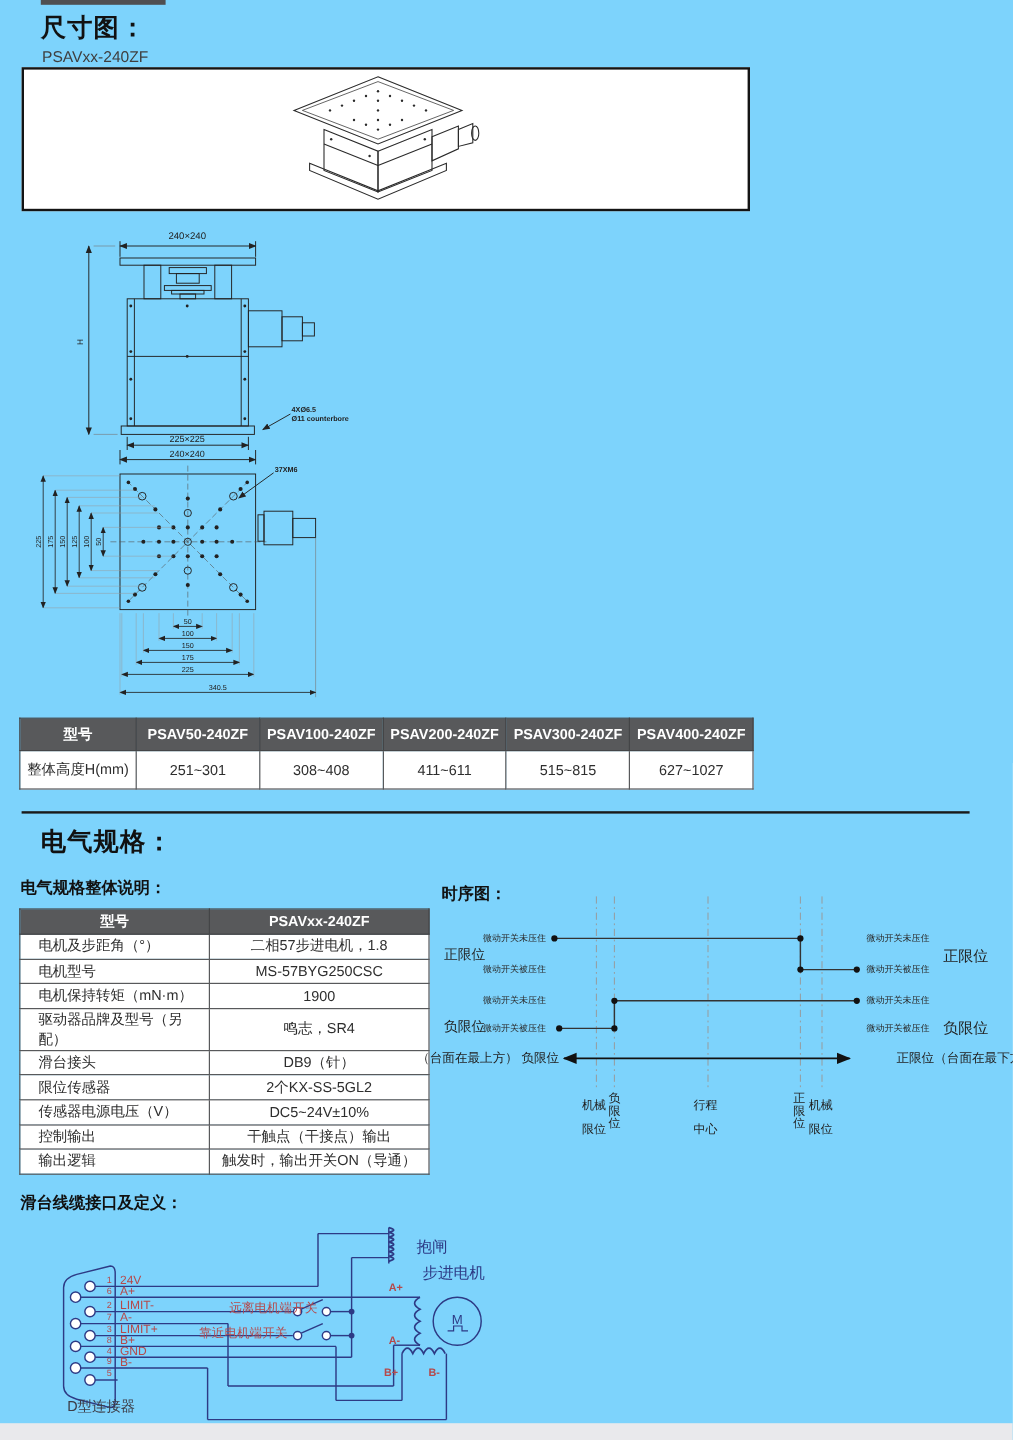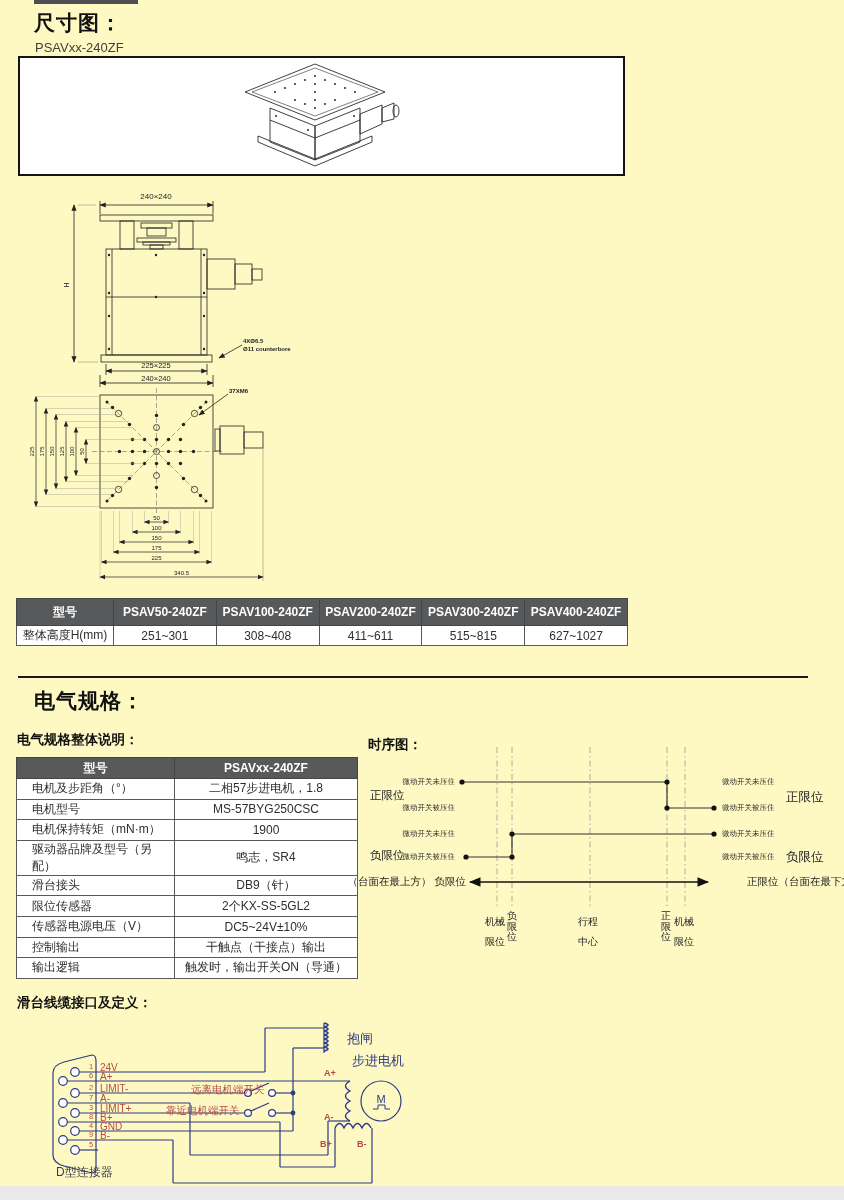--- a/index.html
+++ b/index.html
@@ -1,29 +1,29 @@
 <!DOCTYPE html>
 <html><head>
 <meta charset="utf-8">
 <style>
   * { margin:0; padding:0; box-sizing:border-box; }
   body { background:#fff; }
-  .page { position:relative; width:844px; height:1200px; background:#fef9c3; overflow:hidden;
+  .page { position:relative; width:844px; height:1200px; background:#7dd3fc; overflow:hidden;
           font-family:"Liberation Sans","DejaVu Sans",sans-serif; color:#1c1c1c; }
   .abs { position:absolute; }
   .h1 { font-size:21px; font-weight:bold; color:#111; letter-spacing:1px; }
   .h2 { font-size:13.5px; font-weight:bold; color:#111; }
   .model-label { font-size:13px; color:#3f3f3f; }
   .topbar { background:#4f4f51; }
   .isobox { border:2px solid #141414; background:#fff; }
   .rule { background:#1a1a1a; }
   table { border-collapse:collapse; table-layout:fixed; }
   .dtable { font-size:12px; }
   .dtable th { background:#58595b; color:#fff; font-weight:bold; border:1px solid #444547; height:27px; text-align:center; }
-  .dtable td { border:1px solid #58595b; color:#2e2e2e; text-align:center; height:20px; background:#fff; }
+  .dtable td { border:1px solid #58595b; color:#2e2e2e; text-align:center; height:32px; background:#fff; }
   .stable { font-size:12px; }
   .stable th { background:#58595b; color:#fff; font-weight:bold; border:1px solid #444547; height:21px; text-align:center; }
   .stable td { border:1px solid #58595b; color:#2e2e2e; height:20.6px; background:#fff; }
   .stable td.l { text-align:left; padding-left:15px; }
   .stable td.c { text-align:center; }
   .swl { font-size:7.5px; color:#2a2a2a; white-space:nowrap; }
   .bigl { font-size:11.5px; color:#222; white-space:nowrap; }
   .arrlab { font-size:10.5px; color:#222; white-space:nowrap; }
   .ax2 { font-size:10px; color:#222; width:22px; line-height:20px; text-align:center; }
   .ax1 { font-size:10px; color:#222; width:12px; line-height:10.5px; text-align:center; }

